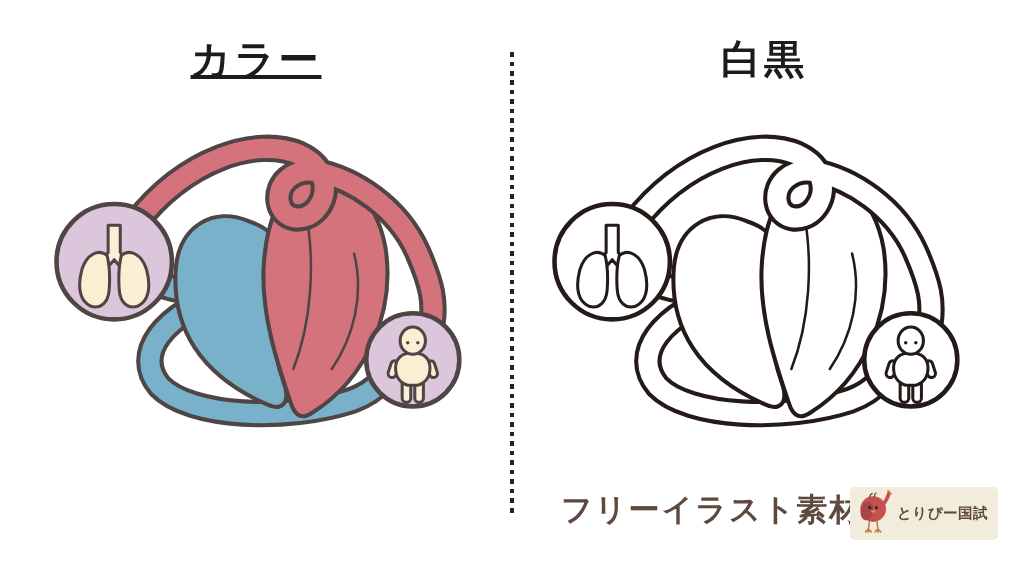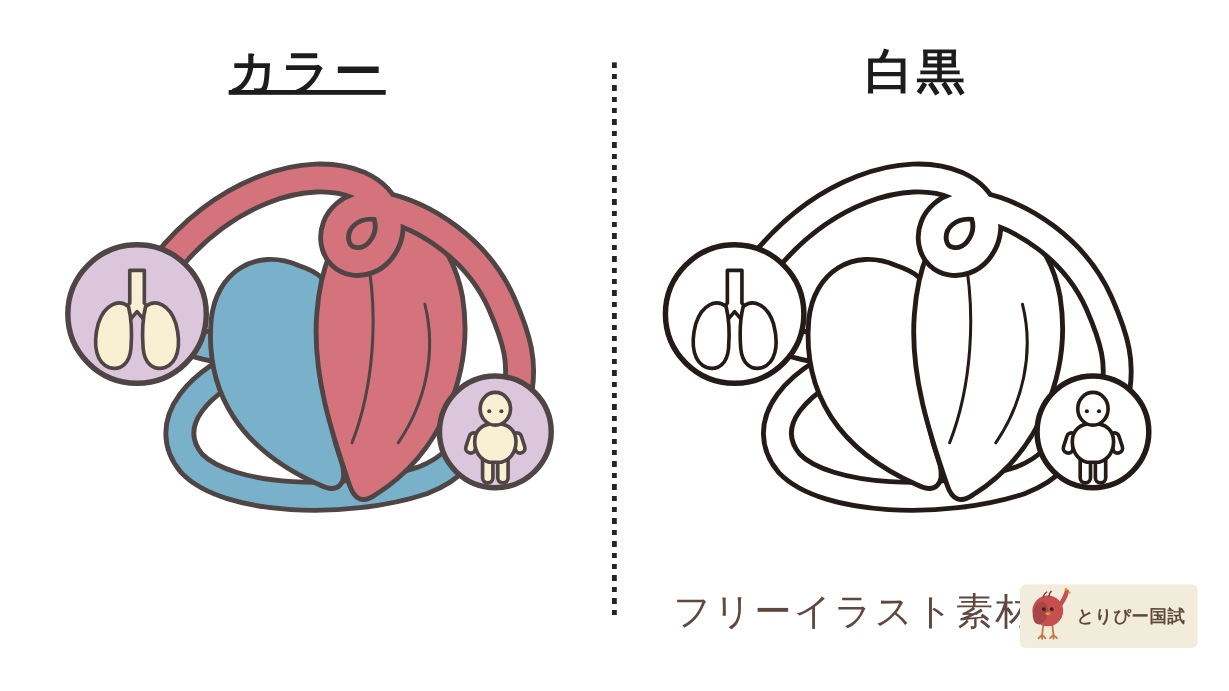--- a/index.html
+++ b/index.html
@@ -46,21 +46,21 @@
   .tube-red{fill:none;stroke:var(--artery);stroke-width:19;stroke-linecap:round;}
   .tube-blue{fill:none;stroke:var(--vein);stroke-width:19;stroke-linecap:round;}
   .shape-red{fill:var(--artery);stroke:var(--line-c);stroke-width:4;stroke-linejoin:round;}
   .shape-blue{fill:var(--vein);stroke:var(--line-c);stroke-width:4;stroke-linejoin:round;}
   .node{fill:var(--lav);stroke:var(--line-c);stroke-width:4.5;}
   .organ{fill:var(--cream);stroke:var(--line-c);stroke-width:3;stroke-linejoin:round;}
   .crease{fill:none;stroke:var(--line-c);stroke-width:2.5;stroke-linecap:round;}
   .dot{fill:var(--line-c);}
   .credit{
     position:absolute;left:561px;top:489px;
-    font-size:31px;font-weight:normal;letter-spacing:2px;color:var(--credit-text);
+    font-size:31px;font-weight:bold;letter-spacing:2px;color:var(--credit-text);
   }
   .logo{
     position:absolute;left:850px;top:487px;width:148px;height:53px;
     background:var(--logo-bg);border-radius:5px;
     display:flex;align-items:center;
   }
   .logo-bird{width:38px;height:50px;margin:-8px 2px 0 7px;flex:0 0 auto;}
   .logo-text{font-size:14.5px;font-weight:bold;letter-spacing:0.5px;color:var(--credit-text);}
 </style>
 </head>

